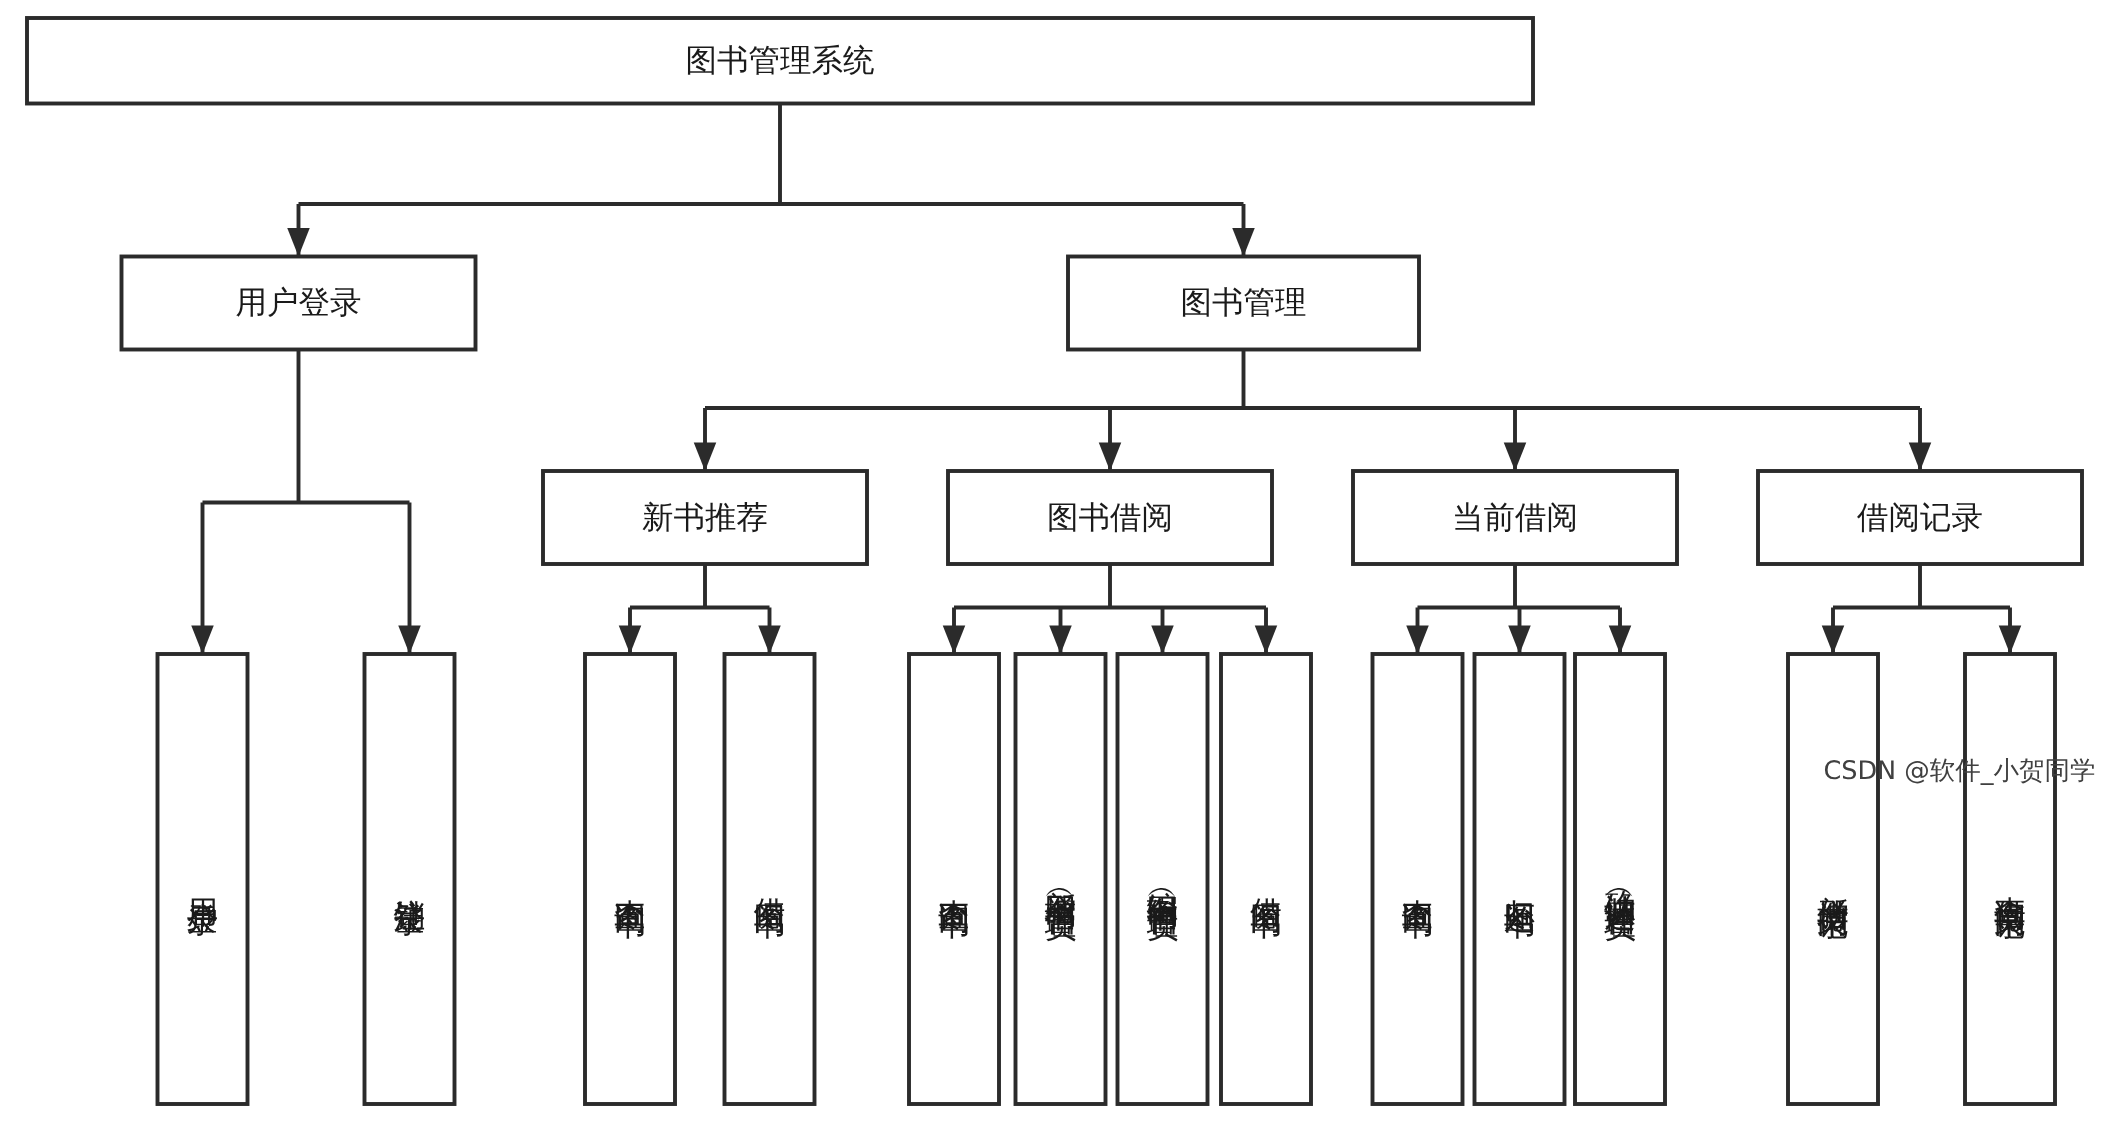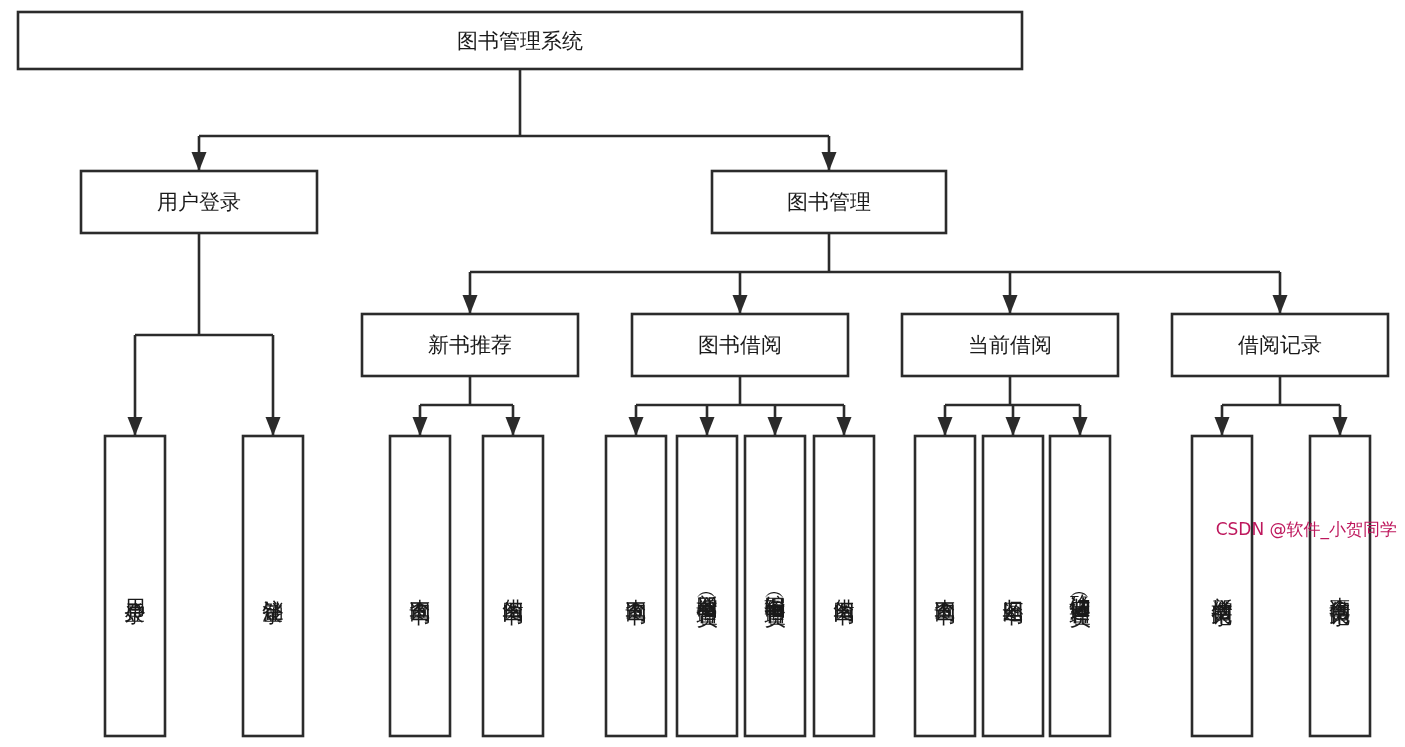--- a/index.html
+++ b/index.html
@@ -70,24 +70,24 @@
     letter-spacing: 2px;
     white-space: nowrap;
     display: flex;
     align-items: center;
     justify-content: center;
     pointer-events: none;
   }
   .watermark {
     position: absolute;
     right: 8px;
-    bottom: 4px;
+    bottom: 20px;
     font-family: "DejaVu Sans", "Liberation Sans", sans-serif;
     font-size: 17px;
-    color: #be185d;
+    color: #404040;
     white-space: nowrap;
     user-select: none;
   }
 </style>
 </head>
 <body>
 
 <div id="diagram-root">
 
   <svg class="tree-canvas" viewBox="0 0 1405 747" xmlns="http://www.w3.org/2000/svg">

